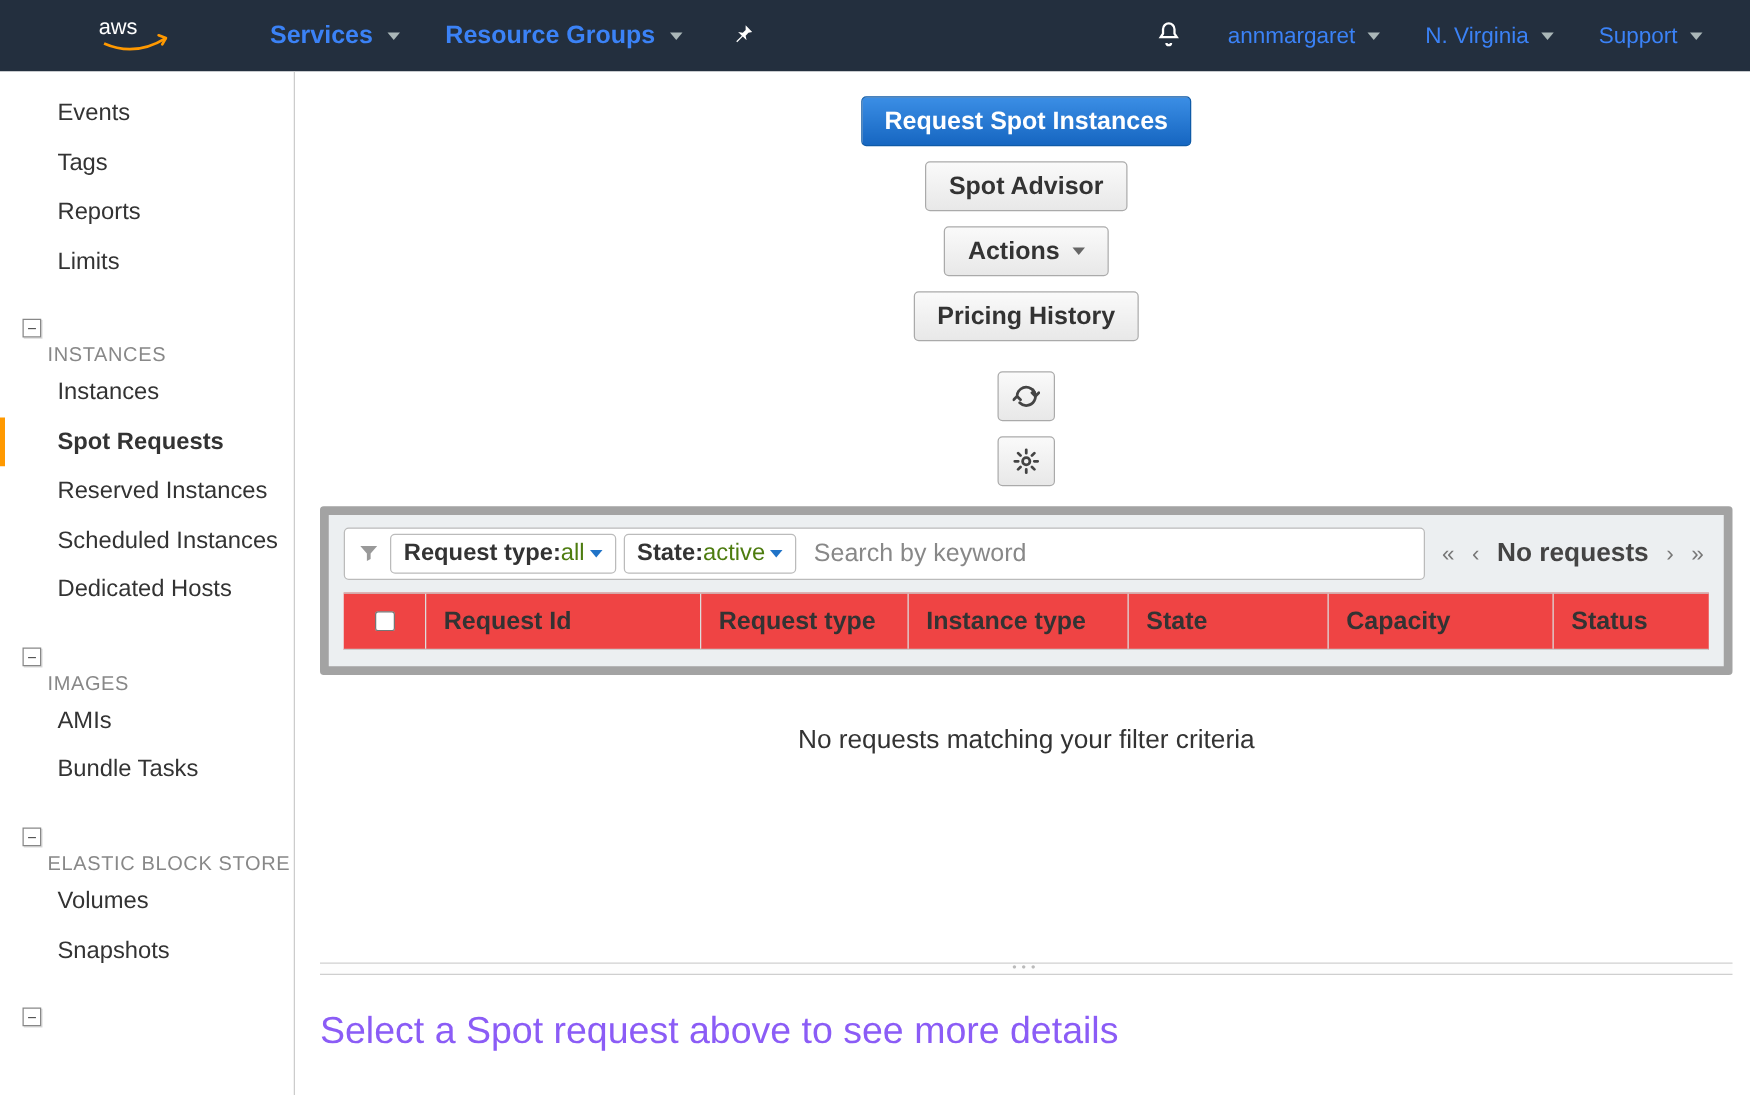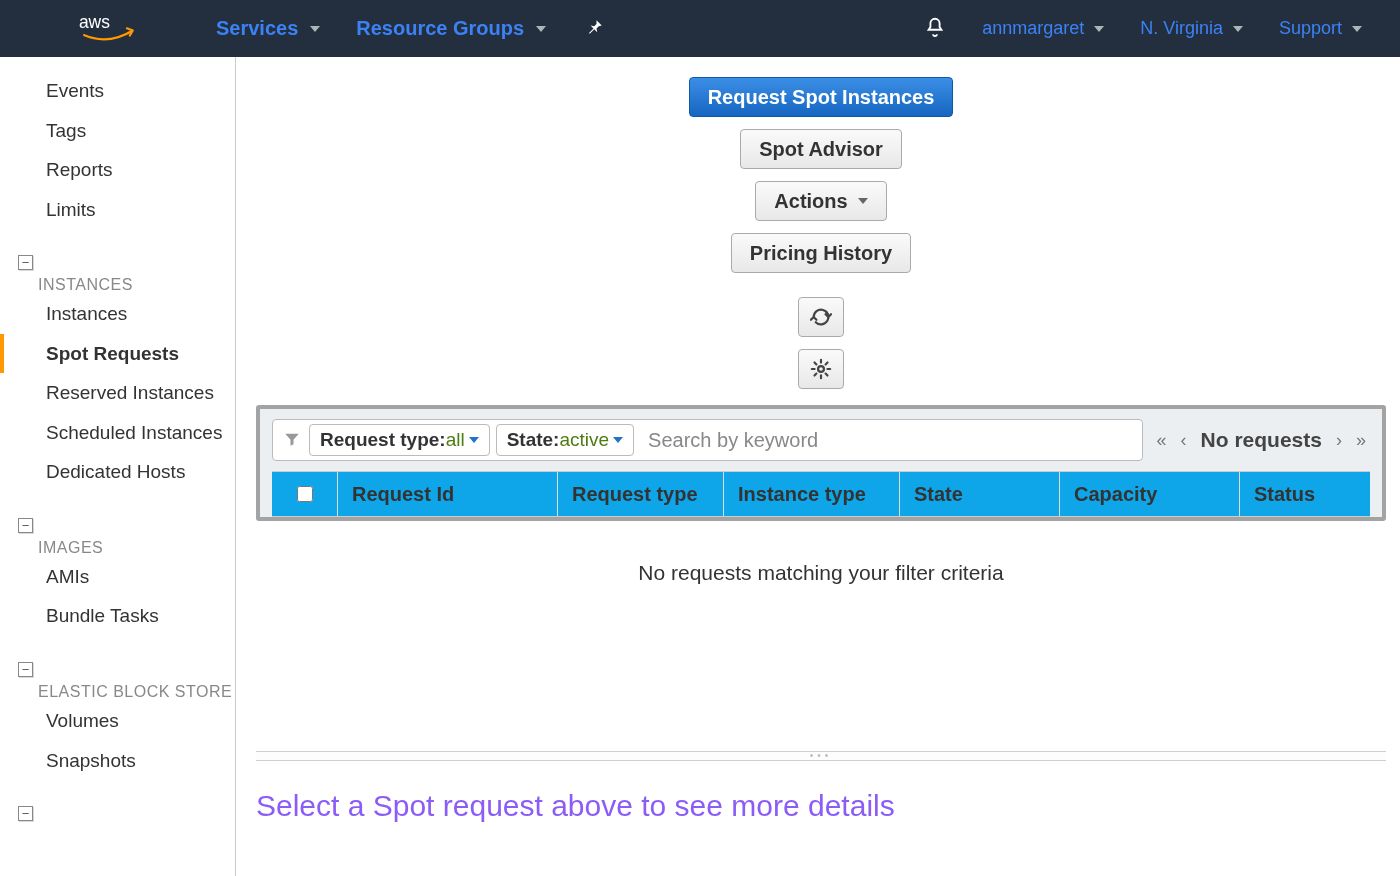--- a/index.html
+++ b/index.html
@@ -109,23 +109,23 @@
     width:46px; height:40px; padding:0;
     display:inline-flex; align-items:center; justify-content:center;
     border:1px solid #aaa; border-radius:4px;
     background: linear-gradient(#fafafa,#e8e8e8);
     cursor:pointer;
   }
 
   
   .filter-panel {
     background:#eceff1;
-    border:4px solid #a3a3a3;
+    border:7px solid #a3a3a3;
     border-radius:3px;
-    padding:10px 12px 0 12px;
+    padding:10px 12px 13px 12px;
   }
   .filter-row {
     display:flex; align-items:center; gap:10px;
     margin-bottom:10px;
   }
   .filter-box {
     flex:1; height:42px; background:#fff;
     border:1px solid #bbb; border-radius:4px;
     display:flex; align-items:center; padding:0 6px;
   }
@@ -151,21 +151,21 @@
   .search-input::placeholder { color:#888; }
   .pager { display:flex; align-items:center; gap:14px; padding:0 4px; }
   .pager .lbl { font-size:21px; font-weight:700; color:#444; }
   .pager .pg-btn { color:#777; font-size:18px; cursor:pointer; }
 
   
   .tbl-head {
     display:flex; align-items:center;
     border-top:1px solid #ccc;
     border-bottom:1px solid #ccc;
-    background:#0ea5e9;
+    background:#ef4444;
     height:46px;
     font-size:20px; font-weight:700; color:#333;
   }
   .col { padding:0 14px; border-right:1px solid #ddd; height:100%; display:flex; align-items:center; }
   .col:last-child { border-right:none; }
   .col-check { width:66px; justify-content:center; }
   .col-reqid { width:220px; }
   .col-reqtype { width:166px; }
   .col-insttype { width:176px; }
   .col-state { width:160px; }

